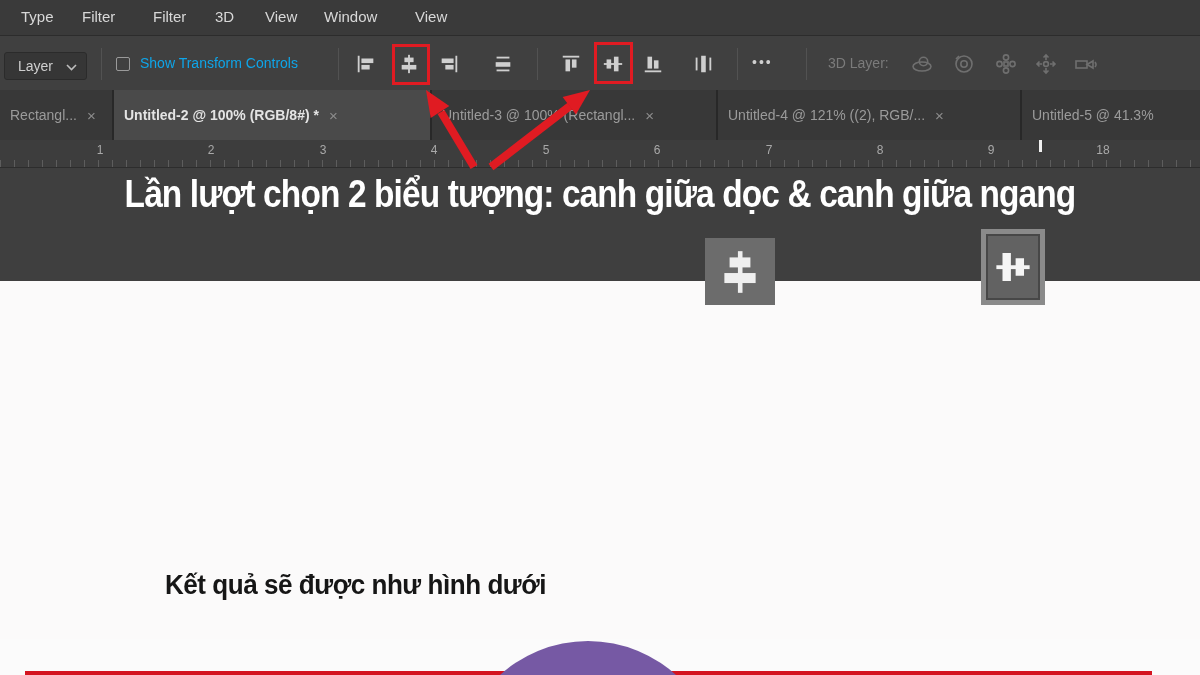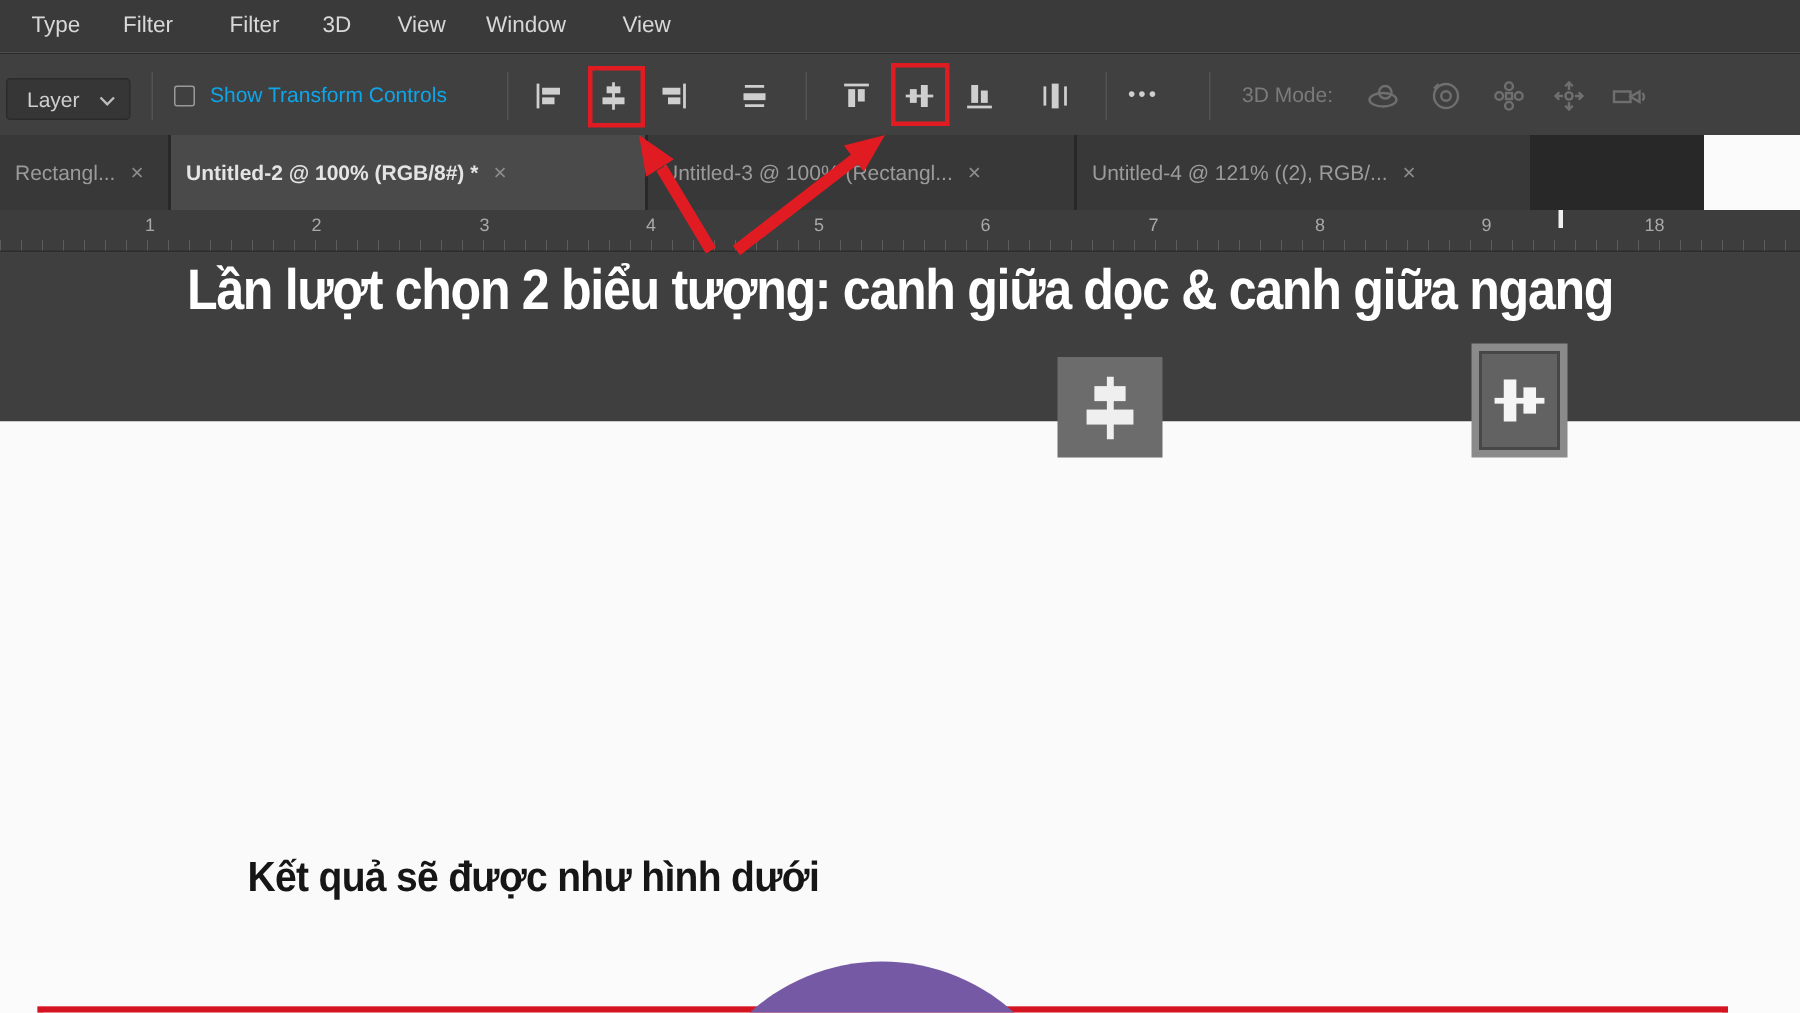--- a/index.html
+++ b/index.html
@@ -147,21 +147,21 @@
           <rect x="4" y="5" width="2" height="14"></rect>
           <rect x="10" y="3" width="5" height="18"></rect>
           <rect x="19" y="5" width="2" height="14"></rect>
         </svg>
     </div>
     <div class="vdiv" style="left:737px"></div>
 
     <span class="more-dots">•••</span>
     <div class="vdiv" style="left:806px"></div>
 
-    <span class="mode-label">3D Mode:</span>
+    <span class="mode-label">3D Layer:</span>
     <div class="mode-slot" style="left:908px">
       <svg width="24" height="24" viewBox="0 0 24 24">
           <ellipse cx="12" cy="14.5" rx="9" ry="4.5"></ellipse>
           <circle cx="13.5" cy="9.5" r="4.2"></circle>
         </svg>
     </div>
     <div class="mode-slot" style="left:950px">
       <svg width="24" height="24" viewBox="0 0 24 24">
           <circle cx="12" cy="12" r="8"></circle>
           <circle cx="12" cy="12" r="3.2"></circle>
@@ -207,20 +207,23 @@
       <span class="tab-title">Untitled-2 @ 100% (RGB/8#) *</span>
       <span class="tab-close">×</span>
     </div>
     <div class="tab" style="left:432px; width:284px;">
       <span class="tab-title">Untitled-3 @ 100% (Rectangl...</span>
       <span class="tab-close">×</span>
     </div>
     <div class="tab" style="left:718px; width:302px;">
       <span class="tab-title">Untitled-4 @ 121% ((2), RGB/...</span>
       <span class="tab-close">×</span>
+    </div>
+    <div class="tab" style="left:1022px; width:178px;">
+      <span class="tab-title">Untitled-5 @ 41.3%</span>
     </div>
   </div>
 
   <div class="ruler">
     <div class="ruler-ticks"></div>
     <span class="ruler-num" style="left:100px">1</span>
     <span class="ruler-num" style="left:211px">2</span>
     <span class="ruler-num" style="left:323px">3</span>
     <span class="ruler-num" style="left:434px">4</span>
     <span class="ruler-num" style="left:546px">5</span>

